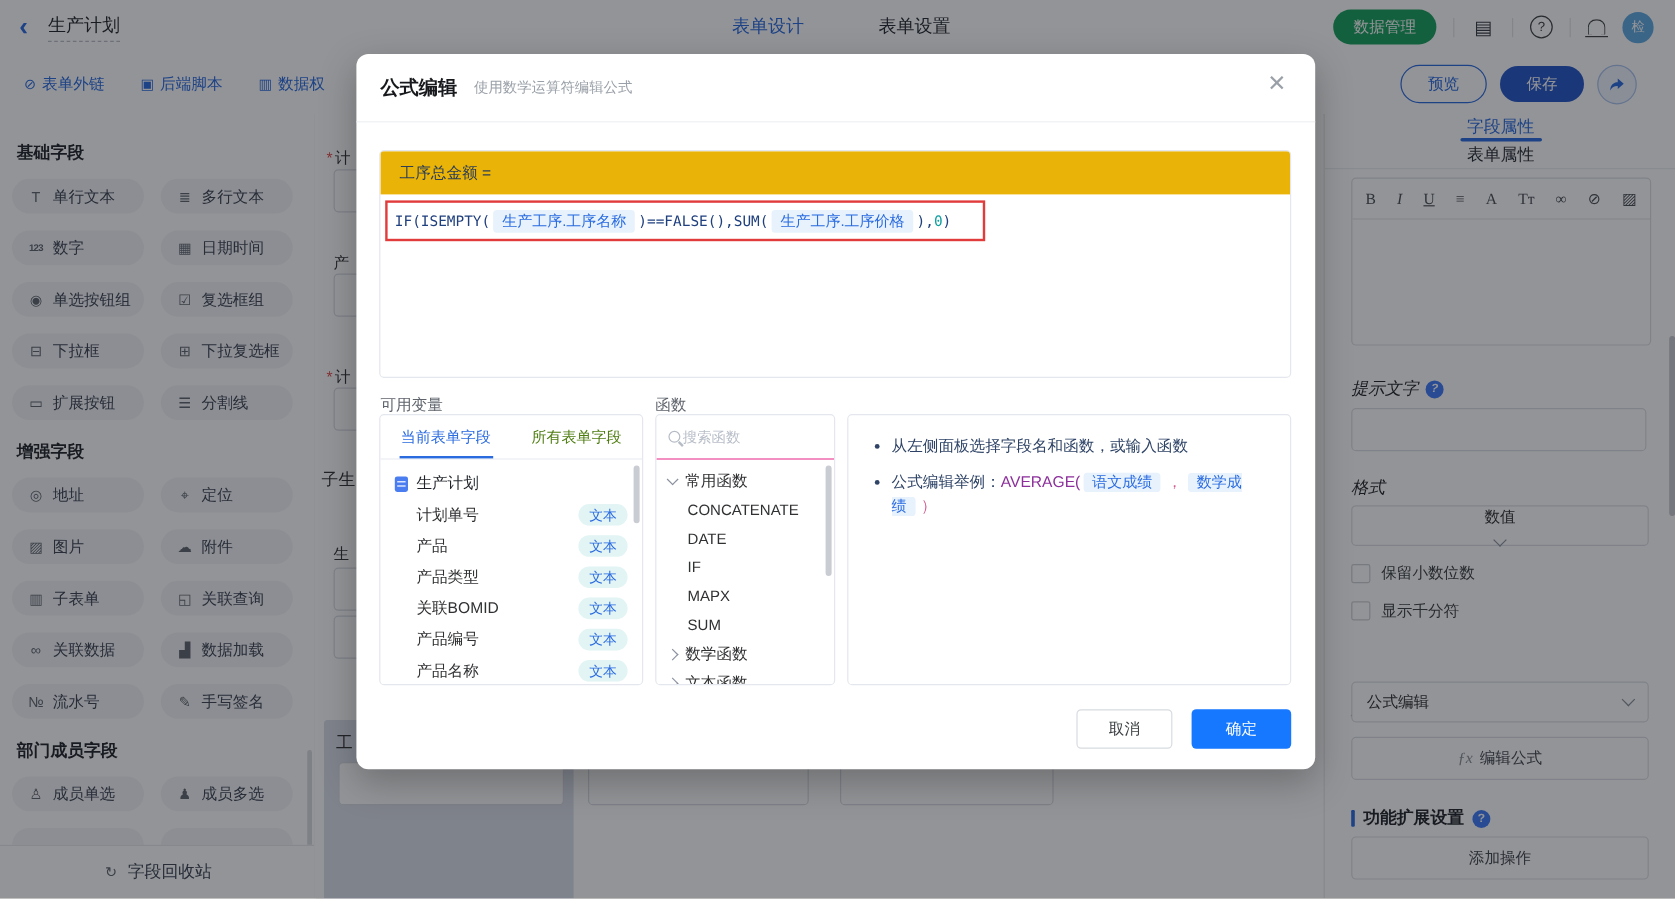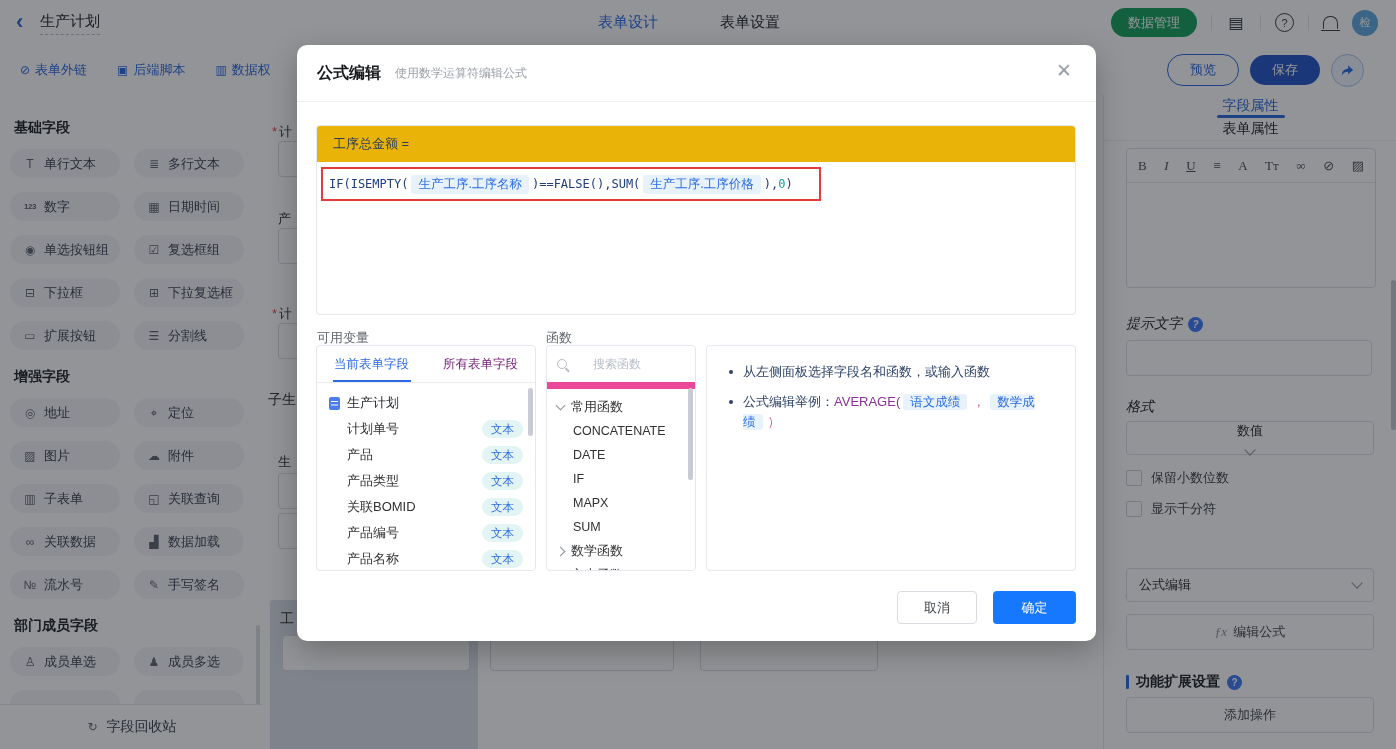--- a/index.html
+++ b/index.html
@@ -4,21 +4,21 @@
 <style>
   html,body{margin:0;padding:0;background:#888;}
   .stage{position:relative;width:1396px;height:749px;background:#fff;overflow:hidden;
          font-family:"Liberation Sans","DejaVu Sans",sans-serif;color:#2b2f36;}
   
   .topbar{position:absolute;left:0;top:0;width:100%;height:45px;background:#fff;border-bottom:1px solid #e9eaec;}
   .back{position:absolute;left:16px;top:9px;font-size:22px;font-weight:bold;color:#2a6be0;cursor:pointer;line-height:26px;}
   .doc-title{position:absolute;left:40px;top:12px;font-size:15px;color:#1f2329;border-bottom:1px dashed #b9bec7;padding-bottom:3px;}
   .tb-tabs{position:absolute;left:598px;top:0;height:45px;display:flex;gap:62px;align-items:center;}
   .tb-tab{font-size:15px;color:#252b33;cursor:pointer;}
-  .tb-tab.active{color:#2a6be0;}
+  .tb-tab.active{color:#2a6be0;margin-left:12px;}
   .tb-right{position:absolute;right:18px;top:0;height:45px;display:flex;align-items:center;gap:14px;}
   .pill-green{height:29px;padding:0 17px;border-radius:15px;background:#16a05d;color:#fff;font-size:13px;display:flex;align-items:center;cursor:pointer;}
   .v-div{width:1px;height:16px;background:#e2e4e8;}
   .top-ic{font-size:16px;color:#363b44;width:20px;text-align:center;cursor:pointer;}
   .help-circ{width:17px;height:17px;border:1.5px solid #3c4043;border-radius:50%;font-size:11px;color:#3c4043;display:flex;align-items:center;justify-content:center;cursor:pointer;}
   .bell{position:relative;width:13px;height:12px;border:1.5px solid #3c4043;border-bottom:none;border-radius:7px 7px 1px 1px;cursor:pointer;}
   .bell::after{content:"";position:absolute;left:-3px;right:-3px;bottom:-2px;height:1.5px;background:#3c4043;}
   .avatar{width:26px;height:26px;border-radius:50%;background:#5ea9e2;color:#fff;font-size:11px;display:flex;align-items:center;justify-content:center;cursor:pointer;}
   
   .toolrow{position:absolute;left:0;top:45px;width:100%;height:50px;background:#fff;border-bottom:1px solid #eceef1;}
@@ -91,32 +91,32 @@
   .f-box{position:absolute;left:19px;top:80px;width:760px;height:190px;border:1px solid #e4e7ed;border-radius:4px;background:#fff;box-sizing:border-box;overflow:hidden;}
   .f-bar{height:36px;background:#eab308;display:flex;align-items:center;padding-left:16px;font-size:13px;color:#2c3e57;}
   .f-red{position:absolute;left:4px;top:41px;width:500px;height:34px;border:2px solid #e23b3b;display:flex;align-items:center;padding-left:6px;white-space:nowrap;font:12px "DejaVu Sans Mono",monospace;box-sizing:border-box;}
   .tk-code{color:#1f3f7d;} .tk-num{color:#0f9f9f;}
   .tk-chip{background:#e7f2fd;color:#2a6be0;padding:1px 7px;border-radius:3px;margin:0 3px;font:12.5px "Liberation Sans",sans-serif;}
   .m-sec-label{position:absolute;top:284px;font-size:13px;color:#5f646c;}
   .lbl-vars{left:20px;} .lbl-fns{left:249px;}
   .panel{position:absolute;top:300px;height:226px;border:1px solid #e4e7ed;border-radius:4px;background:#fff;box-sizing:border-box;overflow:hidden;}
   .pn-vars{left:19px;width:220px;} .pn-fns{left:249px;width:150px;} .pn-hints{left:409px;width:370px;}
   .var-tabs{height:36px;border-bottom:1px solid #e9edf2;display:flex;}
-  .var-tab{flex:1;display:flex;align-items:center;justify-content:center;font-size:12.5px;color:#701a75;cursor:pointer;position:relative;}
+  .var-tab{flex:1;display:flex;align-items:center;justify-content:center;font-size:12.5px;color:#4d7c0f;cursor:pointer;position:relative;}
   .var-tab.active{color:#2a6be0;}
   .var-tab.active::after{content:"";position:absolute;bottom:0;left:50%;transform:translateX(-50%);width:78px;height:2px;background:#2a6be0;}
   .var-list{padding-top:7px;position:relative;}
   .var-root{display:flex;align-items:center;gap:7px;padding-left:12px;height:26px;font-size:13px;color:#1f2329;cursor:pointer;}
   .doc-ic{position:relative;width:11px;height:13px;background:#4a7df0;border-radius:2px;}
   .doc-ic::after{content:"";position:absolute;left:2px;right:2px;top:4px;height:1.5px;background:#fff;box-shadow:0 3.5px 0 #fff;}
   .var-row{display:flex;align-items:center;height:26px;padding:0 12px 0 30px;font-size:13px;color:#303133;cursor:pointer;}
   .badge{margin-left:auto;font-size:11.5px;color:#2a6be0;background:#e2f4f4;border-radius:9px;padding:1.5px 9px;}
   .vbar{position:absolute;right:2px;width:5px;border-radius:3px;background:#c9ccd2;}
   .vbar-vars{top:42px;height:48px;} .vbar-fns{top:42px;height:92px;}
-  .fn-search{height:36px;border-bottom:7px solid #ec4899;display:flex;align-items:center;gap:24px;padding:0 10px;}
+  .fn-search{height:36px;border-bottom:1px solid #ec4899;display:flex;align-items:center;gap:0;padding:0 10px;}
   .mag{position:relative;width:8px;height:8px;border:1.5px solid #b6bcc6;border-radius:50%;}
   .mag::after{content:"";position:absolute;width:5px;height:1.5px;background:#b6bcc6;transform:rotate(45deg);right:-4px;bottom:-2px;}
   .fn-search input{border:none;outline:none;flex:1;width:0;font:12px "Liberation Sans",sans-serif;color:#303133;}
   .fn-search input::placeholder{color:#b8bec8;}
   .fn-list{padding-top:6px;}
   .fn-group{display:flex;align-items:center;gap:7px;height:24px;padding-left:10px;font-size:13px;color:#303133;cursor:pointer;}
   .g-chev{width:6px;height:6px;border-right:1.5px solid #8a919f;border-bottom:1.5px solid #8a919f;}
   .g-chev.open{transform:rotate(45deg);margin-top:-3px;}
   .g-chev.closed{transform:rotate(-45deg);}
   .fn-item{height:24px;display:flex;align-items:center;padding-left:26px;font-size:12.5px;color:#303133;cursor:pointer;}

